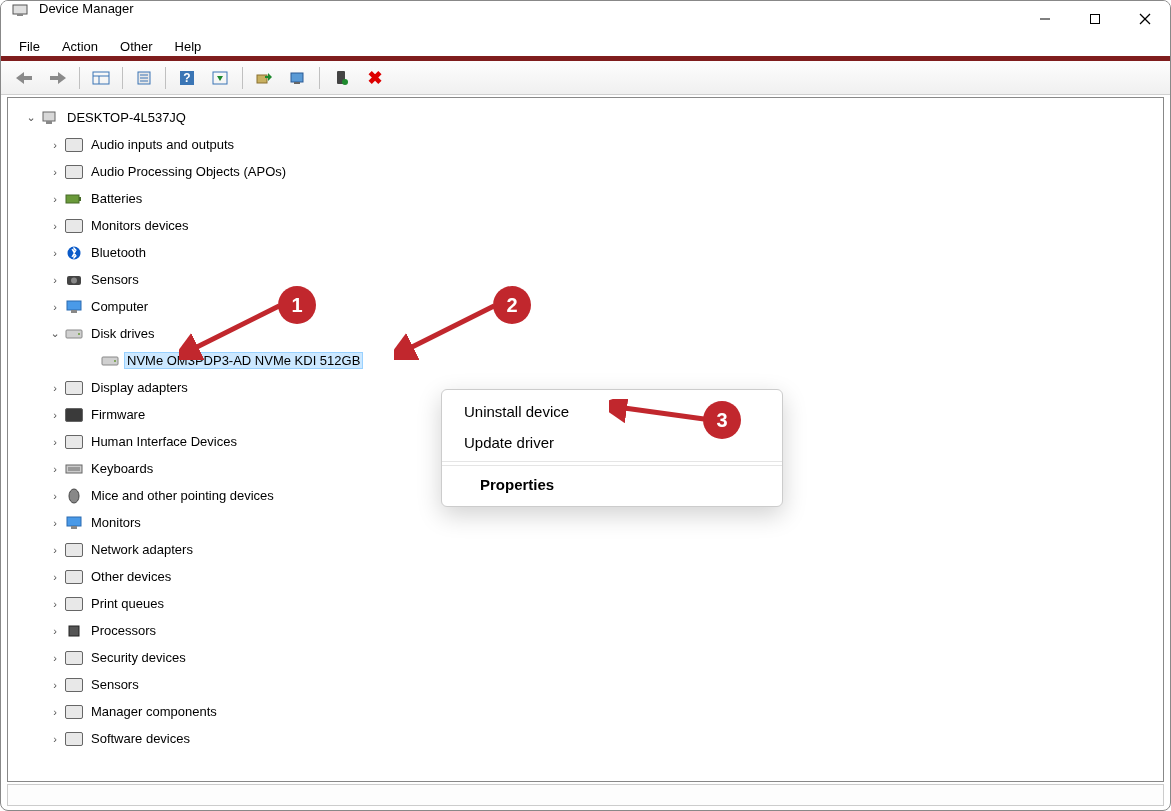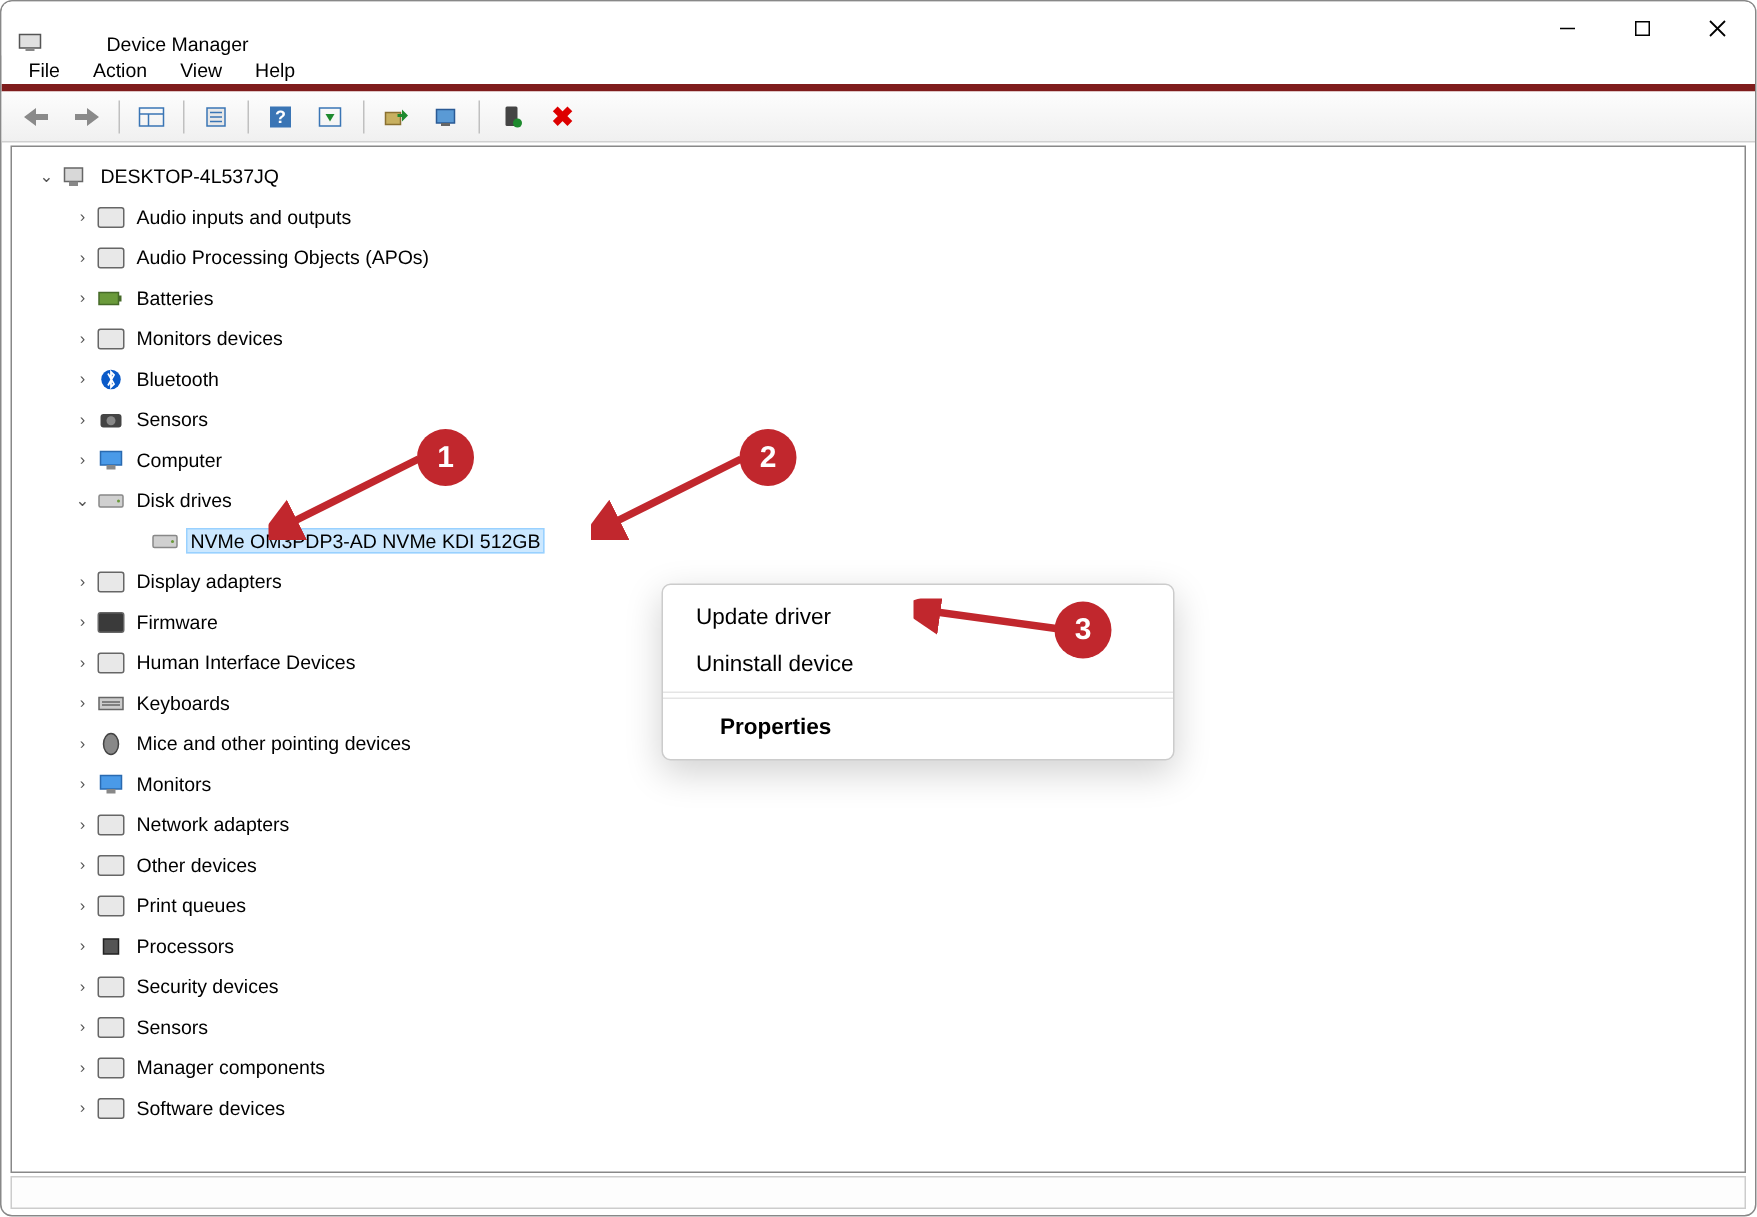--- a/index.html
+++ b/index.html
@@ -1,19 +1,19 @@
 <!DOCTYPE html>
 <html><head>
 <meta charset="utf-8">
 <style>
 * { box-sizing: border-box; margin: 0; padding: 0; }
 body { font-family: "Segoe UI", Tahoma, sans-serif; font-size: 13px; background: #fff; width: 1171px; height: 811px; border: 1px solid #888; border-radius: 8px; overflow: hidden; position: relative; }
 
 
-.titlebar { height: 36px; display: flex; align-items: flex-end; padding: 0 0 0 10px; background: #fff; gap: 32px; }
+.titlebar { height: 36px; display: flex; align-items: flex-start; padding: 0 0 0 10px; background: #fff; }
 .titlebar-icon { width: 18px; height: 18px; margin-right: 10px; display: inline-flex; align-items: center; justify-content: center; }
 .titlebar-title { font-size: 13px; color: #000; }
 .titlebar-controls { margin-left: auto; display: flex; }
 .titlebar-btn { width: 50px; height: 36px; display: flex; align-items: center; justify-content: center; color: #000; }
 
 
 .menubar { height: 24px; display: flex; align-items: center; padding: 0 8px; gap: 2px; border-bottom: 5px solid #7f1d1d; }
 .menubar-item { padding: 2px 10px; font-size: 13px; }
 
 
@@ -81,21 +81,21 @@
           <line x1="1" y1="1" x2="11" y2="11" stroke="#000" stroke-width="1.2"></line>
           <line x1="11" y1="1" x2="1" y2="11" stroke="#000" stroke-width="1.2"></line>
         </svg>
       </div>
   </div>
 </div>
 
 <div class="menubar">
   <div class="menubar-item">File</div>
   <div class="menubar-item">Action</div>
-  <div class="menubar-item">View</div>
+  <div class="menubar-item">Other</div>
   <div class="menubar-item">Help</div>
 </div>
 
 <div class="toolbar">
   <button>
       <svg width="18" height="14" viewBox="0 0 18 14">
         <polygon points="9,1 1,7 9,13 9,9 17,9 17,5 9,5" fill="#8a8a8a"></polygon>
       </svg>
     </button>
   <button>
@@ -358,22 +358,22 @@
         <span class="chev">›</span>
         <span class="icon">
           <div class="dev-icon"></div>
         </span>
         <span class="label">Software devices</span>
       </div>
   </div>
 </div>
 
 <div class="ctx-menu">
+  <div class="ctx-item">Uninstall device</div>
   <div class="ctx-item">Update driver</div>
-  <div class="ctx-item">Uninstall device</div>
   <div class="ctx-sep"></div>
   <div class="ctx-sep"></div>
   <div class="ctx-item bold">Properties</div>
 </div>
 
 <div class="callout" style="left:277px; top:285px;">1</div>
 <svg class="arrow" style="left:178px; top:300px;" width="110" height="60">
     <defs>
       <marker id="ah1" markerWidth="10" markerHeight="10" refX="2" refY="3" orient="auto">
         <polygon points="0,0 6,3 0,6" fill="#c1272d"></polygon>

